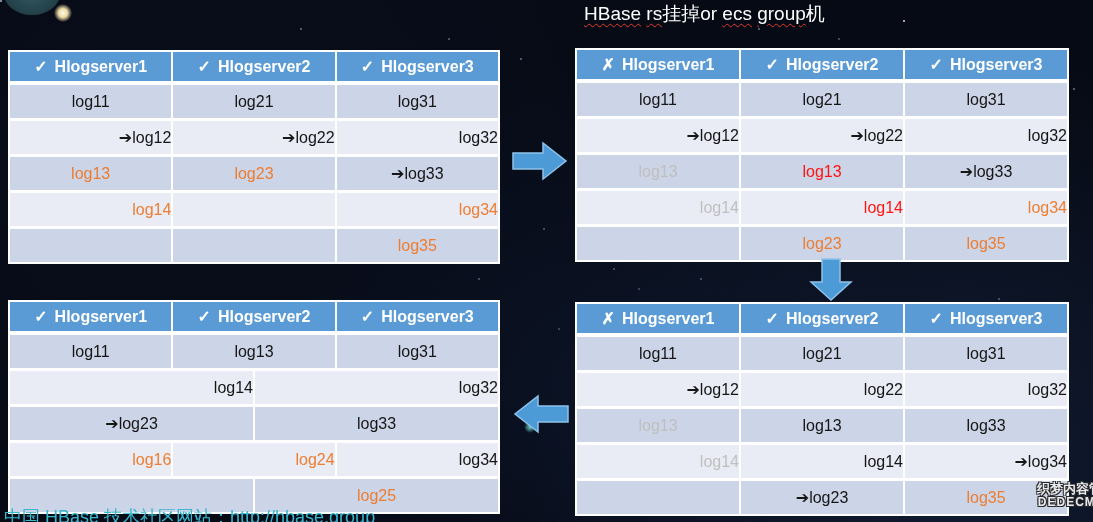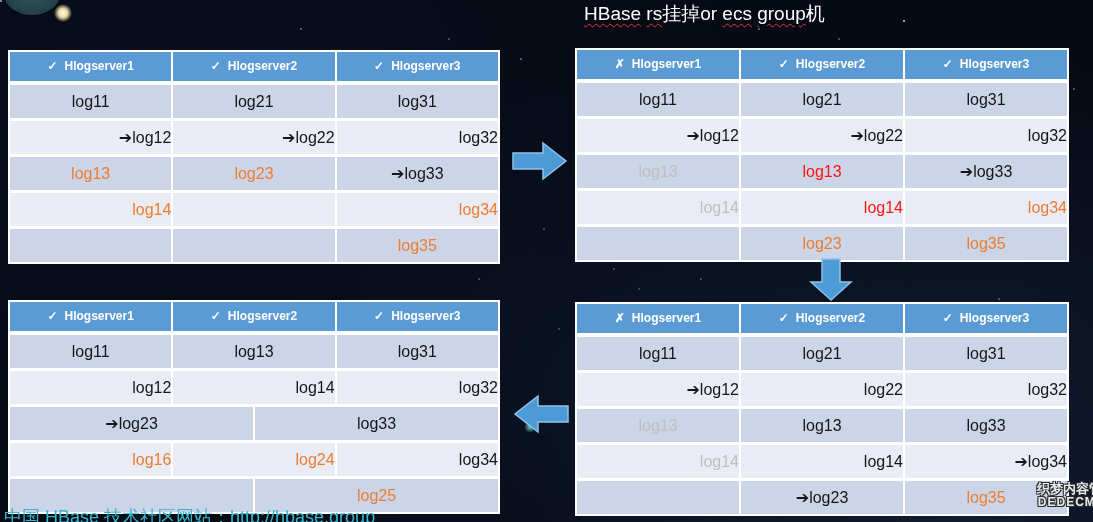--- a/index.html
+++ b/index.html
@@ -37,21 +37,21 @@
   #title .sq{text-decoration:underline wavy #e23a2e;text-decoration-thickness:1px;text-underline-offset:3px;}
   
   .tbl{position:absolute;box-sizing:border-box;border:2px solid #fff;background:#fff;display:flex;flex-direction:column;z-index:2;}
   .pos-tl{left:8px;top:50px;width:492px;}
   .pos-tr{left:575px;top:48px;width:494px;}
   .pos-bl{left:8px;top:300px;width:492px;}
   .pos-br{left:575px;top:302px;width:494px;}
   .tr{display:flex;gap:2px;margin-top:3px;}
   .tr.th-row{margin-top:0;margin-bottom:1px;}
   .cell{flex:1 1 0;min-width:0;text-align:center;height:33px;line-height:33px;font-size:16px;color:#161616;overflow:hidden;white-space:nowrap;}
-  .th{height:29px;line-height:29px;font-size:12px;font-weight:bold;color:#fff;}
+  .th{height:29px;line-height:29px;font-size:16px;font-weight:bold;color:#fff;}
   .tr.odd  .cell{background:#ccd4e7;}
   .tr.even .cell{background:#eaecf5;text-align:right;}
   .tr.th-row .cell{background:#5b9bd5;}
   .c-orange{color:#ed7d31;}
   .c-red{color:#fe1511;}
   .c-gray{color:#bfbfbf;}
   .th .mark{margin-right:7px;font-weight:bold;}
   
   .flow-arrow{position:absolute;z-index:2;}
   #arrow-right{left:512px;top:141px;}
@@ -178,21 +178,20 @@
         <div class="cell th"><span class="mark">✓</span><span>Hlogserver1</span></div>
         <div class="cell th"><span class="mark">✓</span><span>Hlogserver2</span></div>
         <div class="cell th"><span class="mark">✓</span><span>Hlogserver3</span></div>
       </div>
       <div class="tr odd">
         <div class="cell">log11</div>
         <div class="cell">log13</div>
         <div class="cell">log31</div>
       </div>
       <div class="tr even">
-        <div class="cell">log12</div>
         <div class="cell">log14</div>
         <div class="cell">log32</div>
       </div>
       <div class="tr odd">
         <div class="cell">➔log23</div>
         <div class="cell">log33</div>
       </div>
       <div class="tr even">
         <div class="cell c-orange">log16</div>
         <div class="cell c-orange">log24</div>

